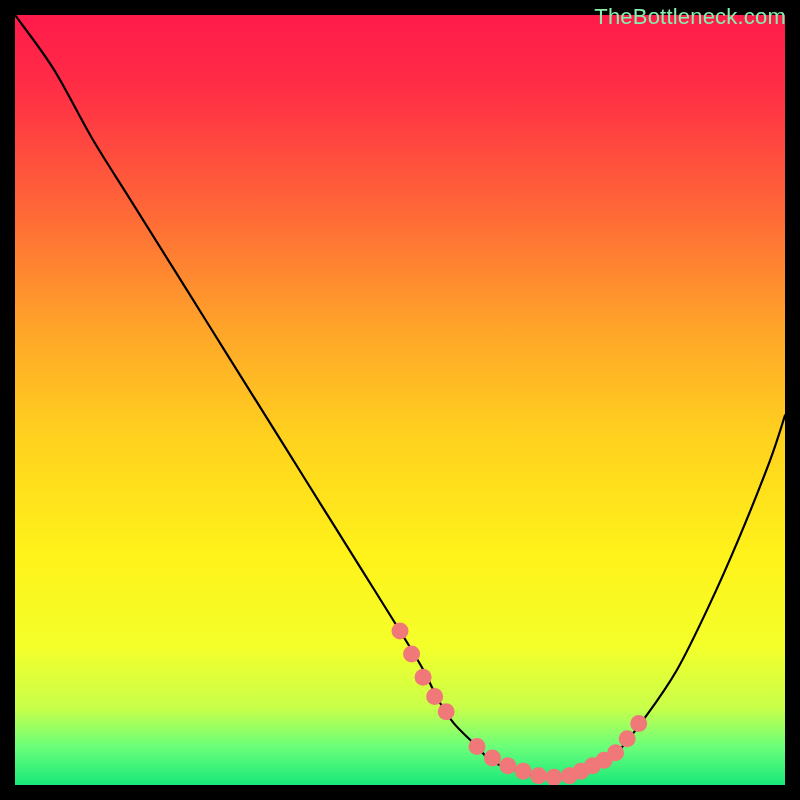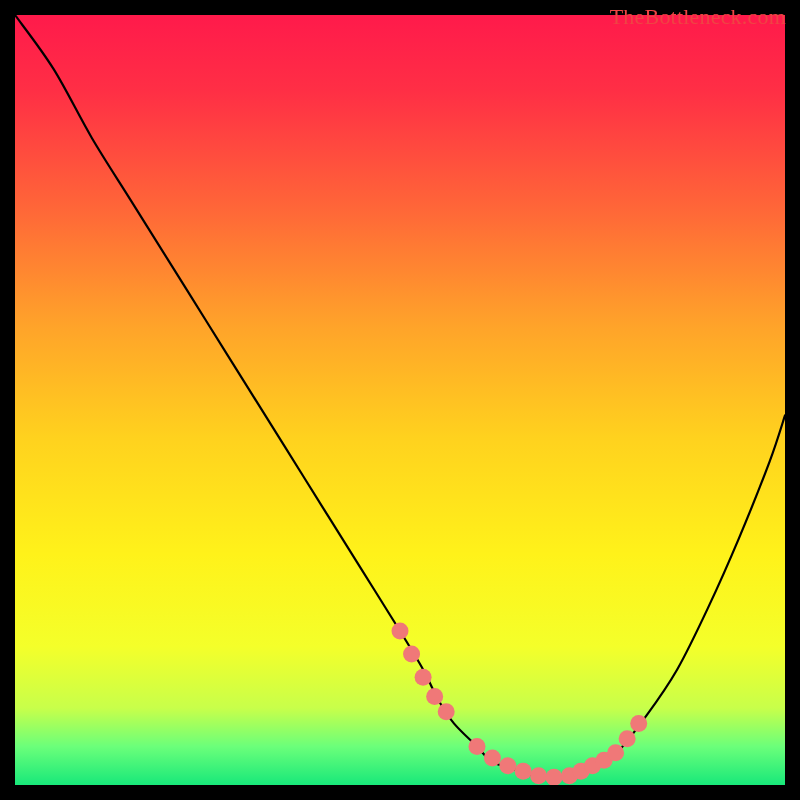--- a/index.html
+++ b/index.html
@@ -20,24 +20,24 @@
     position: absolute;
     left: 15px;
     top: 15px;
     width: 770px;
     height: 770px;
   }
   .watermark {
     position: absolute;
     top: 4px;
     right: 14px;
-    font-family: Liberation Serif, serif;
+    font-family: Liberation Sans, sans-serif;
     font-size: 22px;
     font-weight: 500;
-    color: #ef4444;
+    color: #86efac;
     letter-spacing: 0.2px;
     z-index: 10;
   }
   svg {
     display: block;
   }
 </style>
 </head>
 <body>
 

